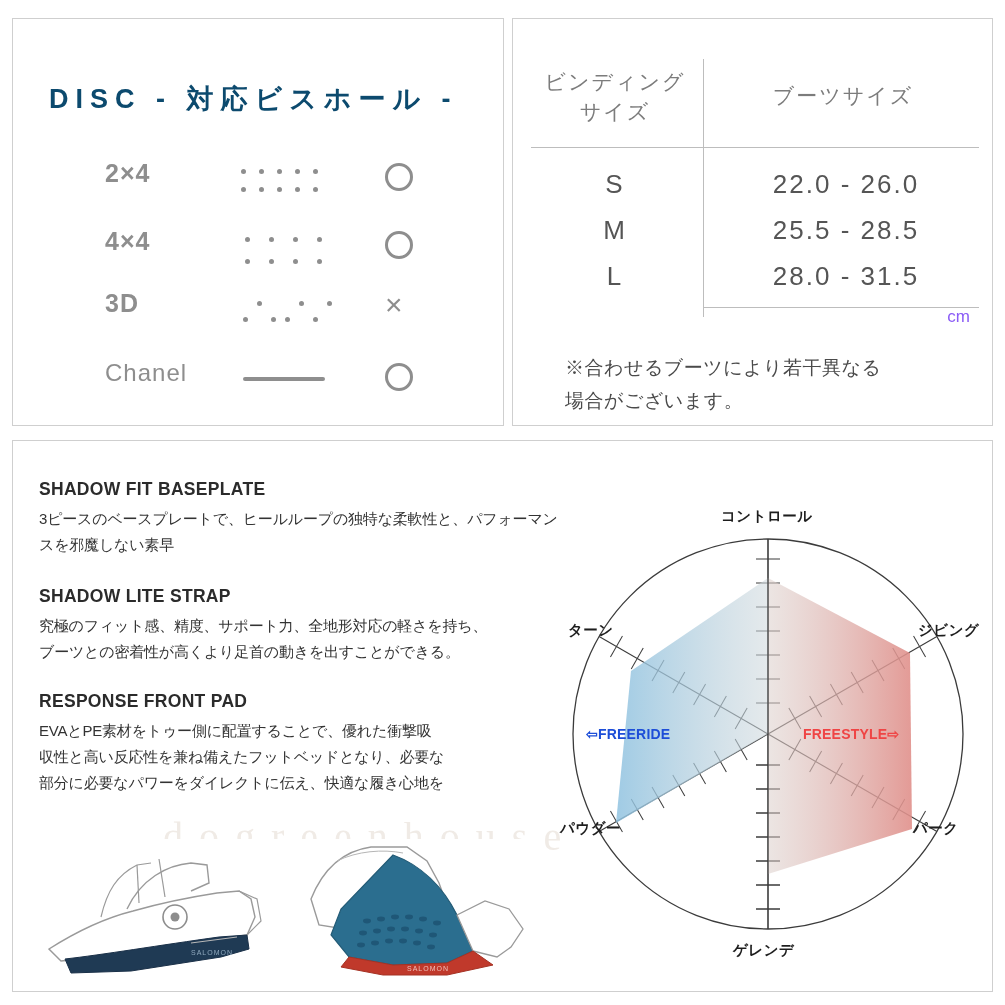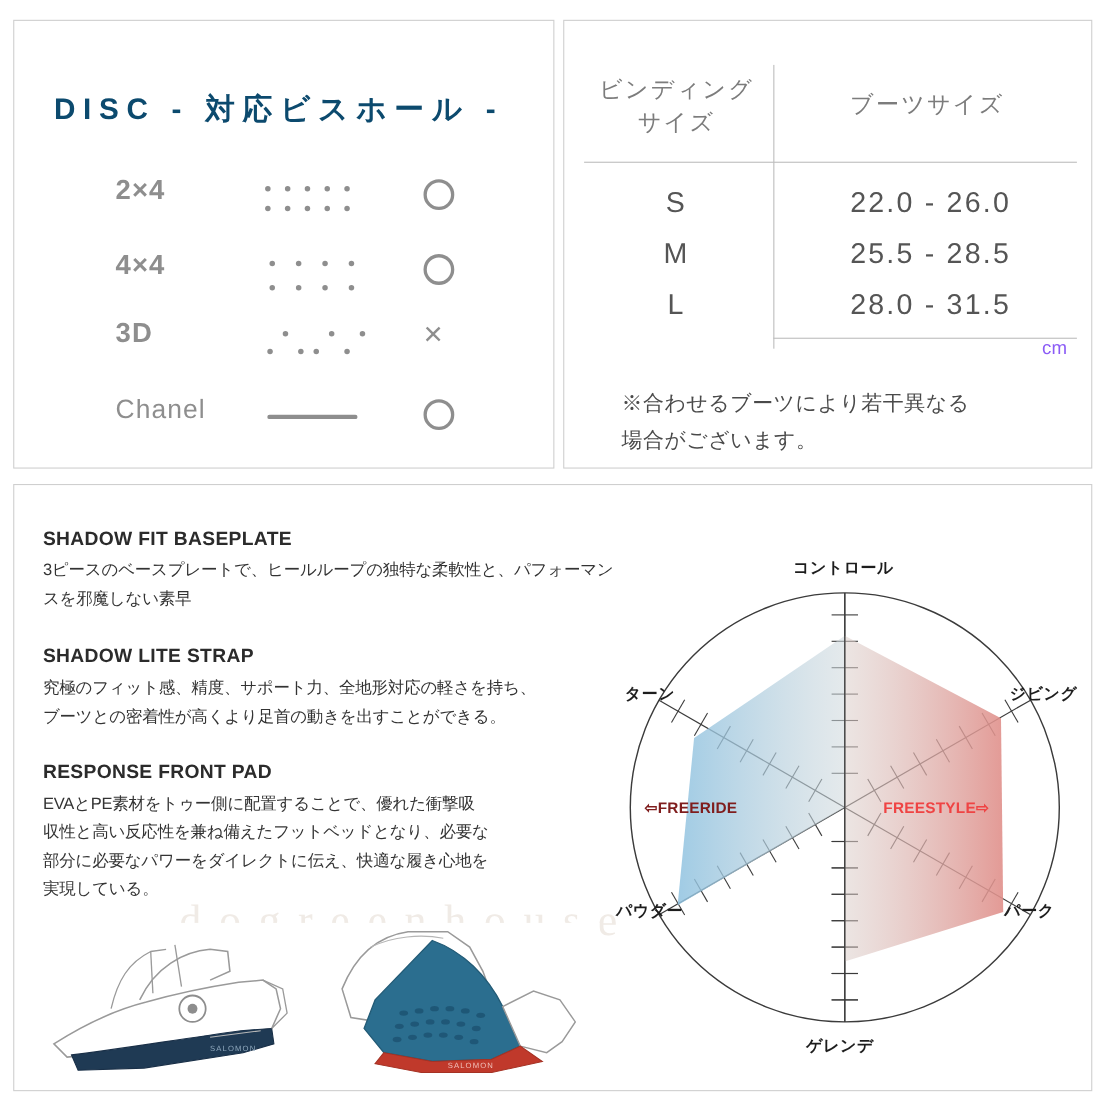--- a/index.html
+++ b/index.html
@@ -385,21 +385,20 @@
       <h3>SHADOW LITE STRAP</h3>
       <p>究極のフィット感、精度、サポート力、全地形対応の軽さを持ち、</p>
       <p>ブーツとの密着性が高くより足首の動きを出すことができる。</p>
     </div>
 
     <div class="feat f3">
       <h3>RESPONSE FRONT PAD</h3>
       <p>EVAとPE素材をトゥー側に配置することで、優れた衝撃吸</p>
       <p>収性と高い反応性を兼ね備えたフットベッドとなり、必要な</p>
       <p>部分に必要なパワーをダイレクトに伝え、快適な履き心地を</p>
-      <p>実現している。</p>
     </div>
 
     <div class="photo photo1">
       <svg width="244" height="142" viewBox="0 0 244 142">
         <rect x="0" y="0" width="244" height="142" fill="#ffffff"></rect>
         <path d="M8 110 C30 96 60 80 92 72 C120 64 150 58 176 54 L198 52 L210 60 L214 78 L206 96 L150 104 L60 118 L20 122 Z" fill="none" stroke="#9a9a9a" stroke-width="1.4"></path>
         <path d="M86 70 C100 40 126 26 150 24 L166 26 L168 44 L150 52" fill="none" stroke="#9a9a9a" stroke-width="1.4"></path>
         <path d="M60 78 C66 52 76 36 96 26 L110 24" fill="none" stroke="#9a9a9a" stroke-width="1.2"></path>
         <path d="M96 26 L98 64" fill="none" stroke="#9a9a9a" stroke-width="1.2"></path>
         <path d="M118 20 L124 58" fill="none" stroke="#9a9a9a" stroke-width="1.2"></path>
@@ -541,21 +540,21 @@
         <line x1="210" y1="80" x2="210" y2="470" stroke="#3b3b3b" stroke-width="1.1"></line>
       </svg>
 
       <div class="radar-label" style="left:163px; top:48px;">コントロール</div>
       <div class="radar-label" style="left:325px; top:162px;margin-left:35px;">ジビング</div>
       <div class="radar-label" style="left:355px; top:360px;">パーク</div>
       <div class="radar-label" style="left:175px; top:482px;">ゲレンデ</div>
       <div class="radar-label" style="left:2px; top:360px;">パウダー</div>
       <div class="radar-label" style="left:10px; top:162px;">ターン</div>
 
-      <div class="fr-label" style="left:28px; top:267px; color:#7f1d1d;">
+      <div class="fr-label" style="left:28px; top:267px; color:#1d4ed8;">
         <span>⇦</span><span>FREERIDE</span>
       </div>
       <div class="fr-label" style="left:245px; top:267px; color:#ef4444;">
         <span>FREESTYLE</span><span>⇨</span>
       </div>
     </div>
 
   </div>
 </div>
 

